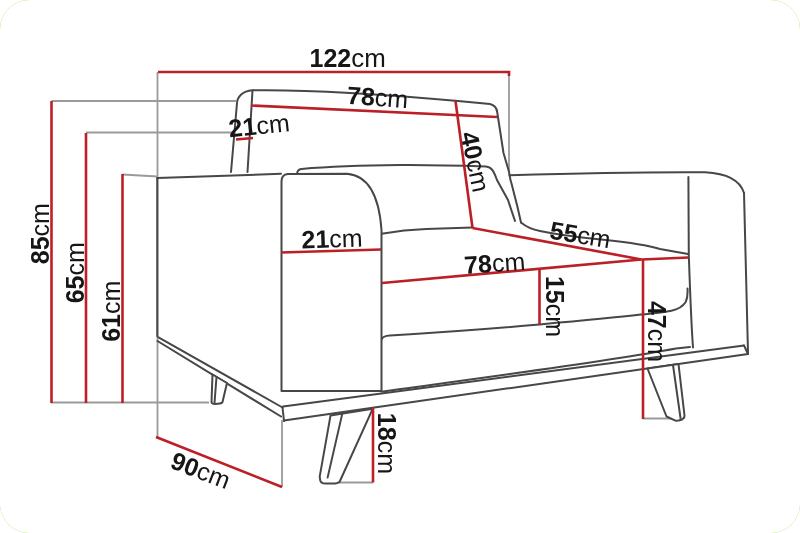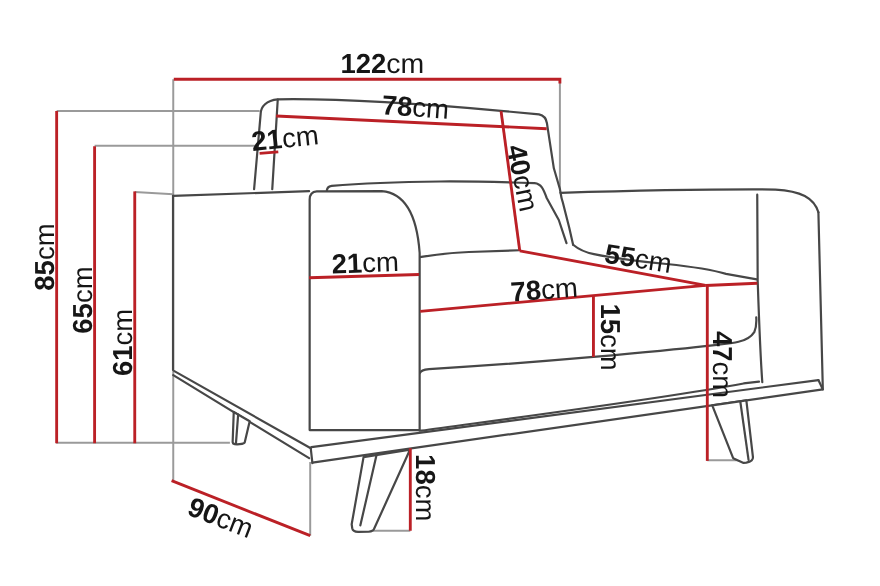--- a/index.html
+++ b/index.html
@@ -1,16 +1,16 @@
 <!DOCTYPE html>
 <html><head>
 <meta charset="utf-8">
 <style>
   html,body{margin:0;padding:0;background:#ffffff;}
-  .wrap{width:800px;height:533px;overflow:hidden;background:#84cc16;}
+  .wrap{width:800px;height:533px;overflow:hidden;background:#84cc16;border-radius:29px;}
   text{font-family:"Liberation Sans",sans-serif;fill:#161616;font-size:25px;font-weight:bold;}
   .cm{font-weight:normal;}
 </style>
 </head>
 <body>
 
 <div class="wrap">
 <svg width="800" height="533" viewBox="0 0 800 533">
 
   <rect x="0" y="0" width="800" height="533" fill="#ffffff"></rect>

